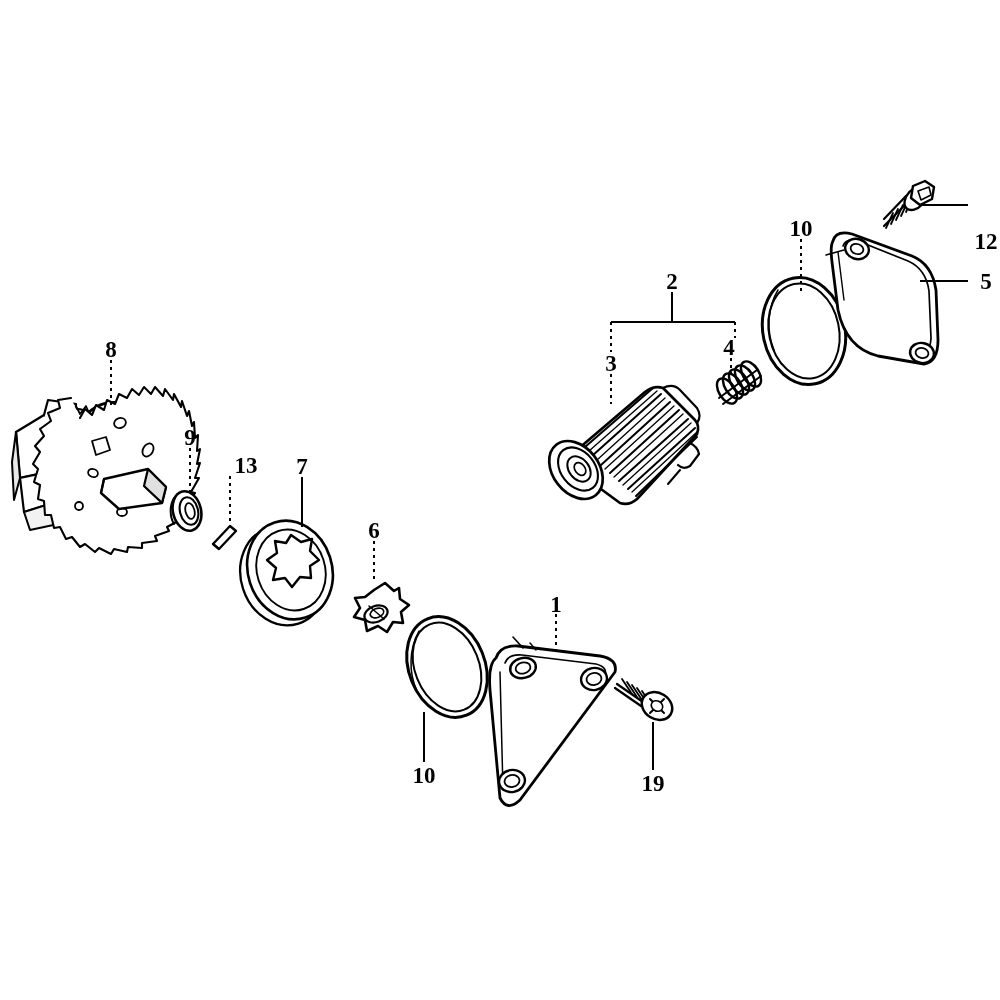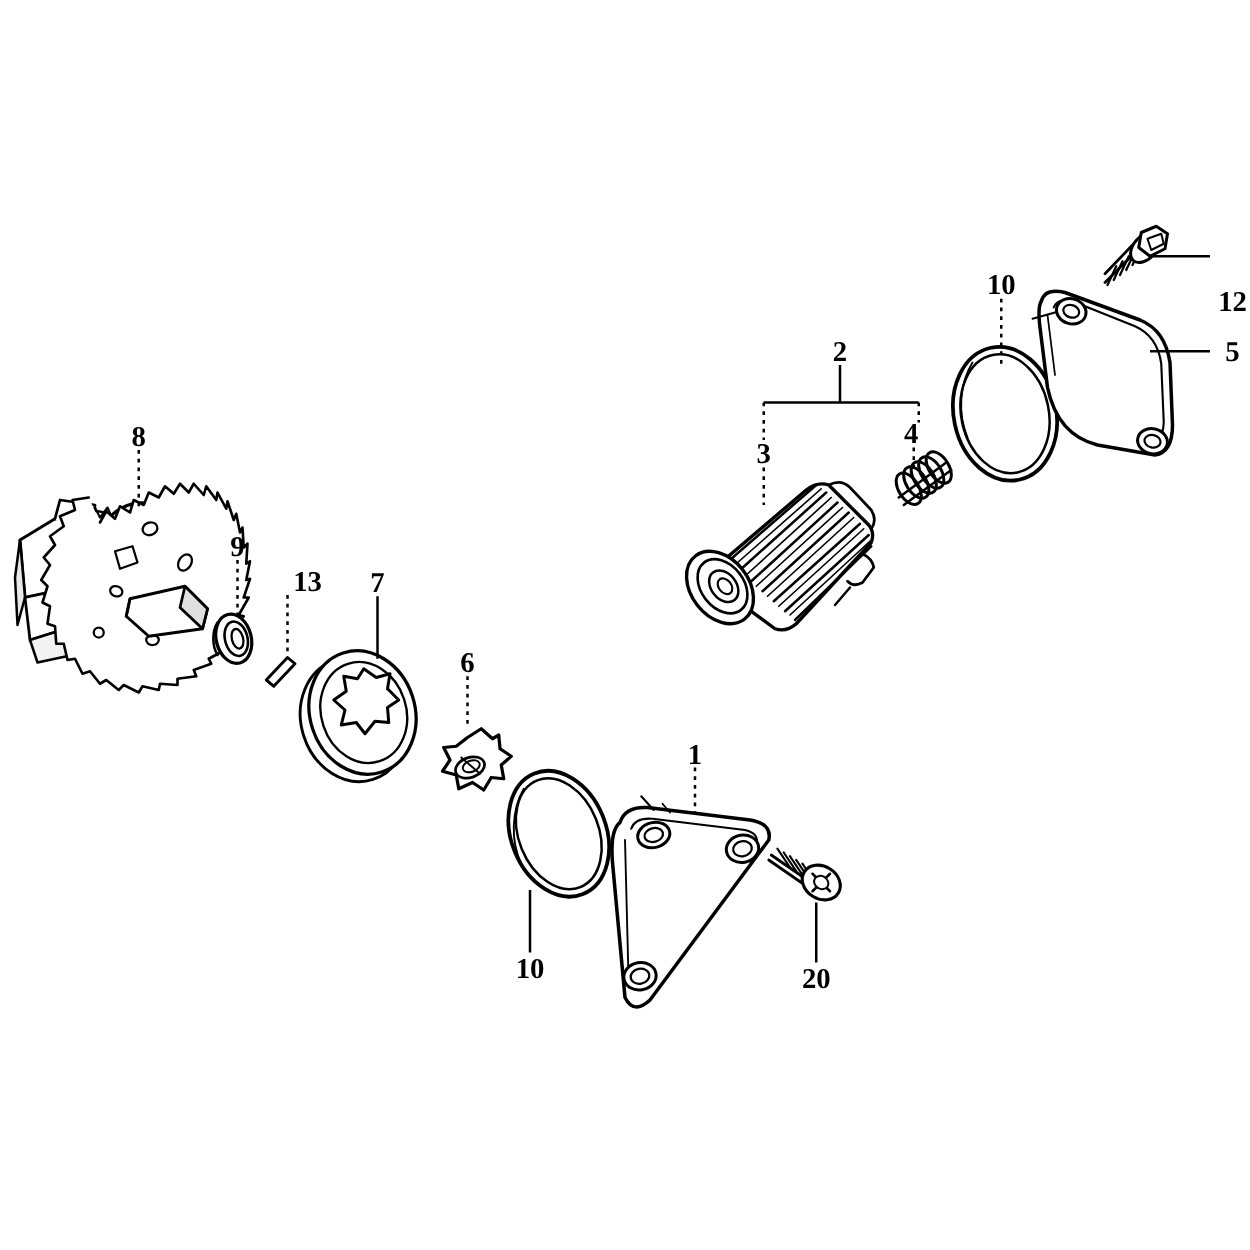--- a/index.html
+++ b/index.html
@@ -299,18 +299,18 @@
   <div class="callout-label" style="left:556px; top:604px;">1</div>
   <div class="callout-label" style="left:672px; top:281px;">2</div>
   <div class="callout-label" style="left:611px; top:363px;">3</div>
   <div class="callout-label" style="left:729px; top:347px;">4</div>
   <div class="callout-label" style="left:986px; top:281px;">5</div>
   <div class="callout-label" style="left:374px; top:530px;">6</div>
   <div class="callout-label" style="left:302px; top:466px;">7</div>
   <div class="callout-label" style="left:111px; top:349px;">8</div>
   <div class="callout-label" style="left:190px; top:437px;">9</div>
   <div class="callout-label" style="left:801px; top:228px;">10</div>
-  <div class="callout-label" style="left:653px; top:783px;">20</div>
+  <div class="callout-label" style="left:653px; top:783px;">19</div>
   <div class="callout-label" style="left:986px; top:205px;margin-top:36px;">12</div>
   <div class="callout-label" style="left:246px; top:465px;">13</div>
   <div class="callout-label" style="left:424px; top:775px;">10</div>
 
 </div>
 
 </body></html>

